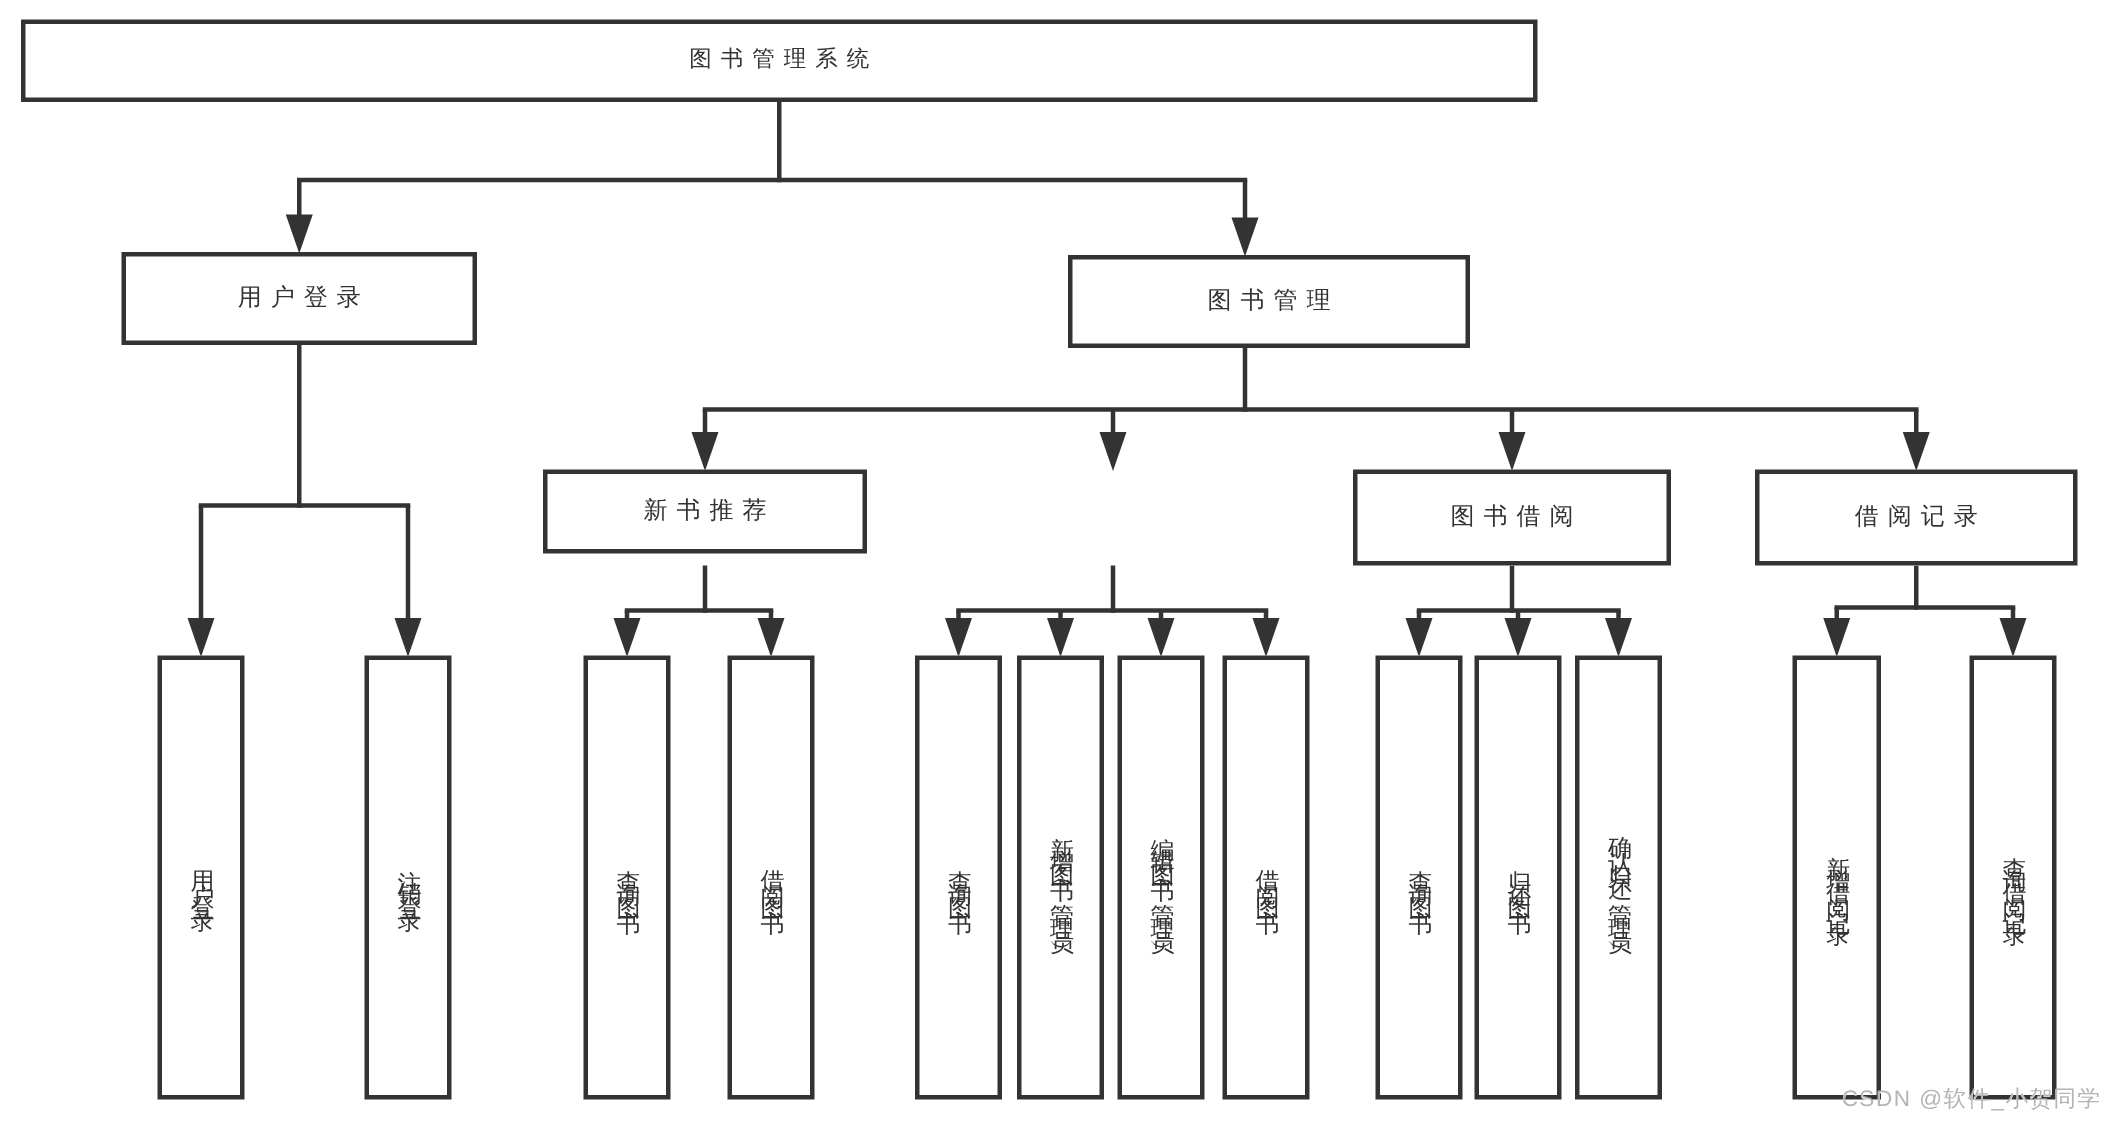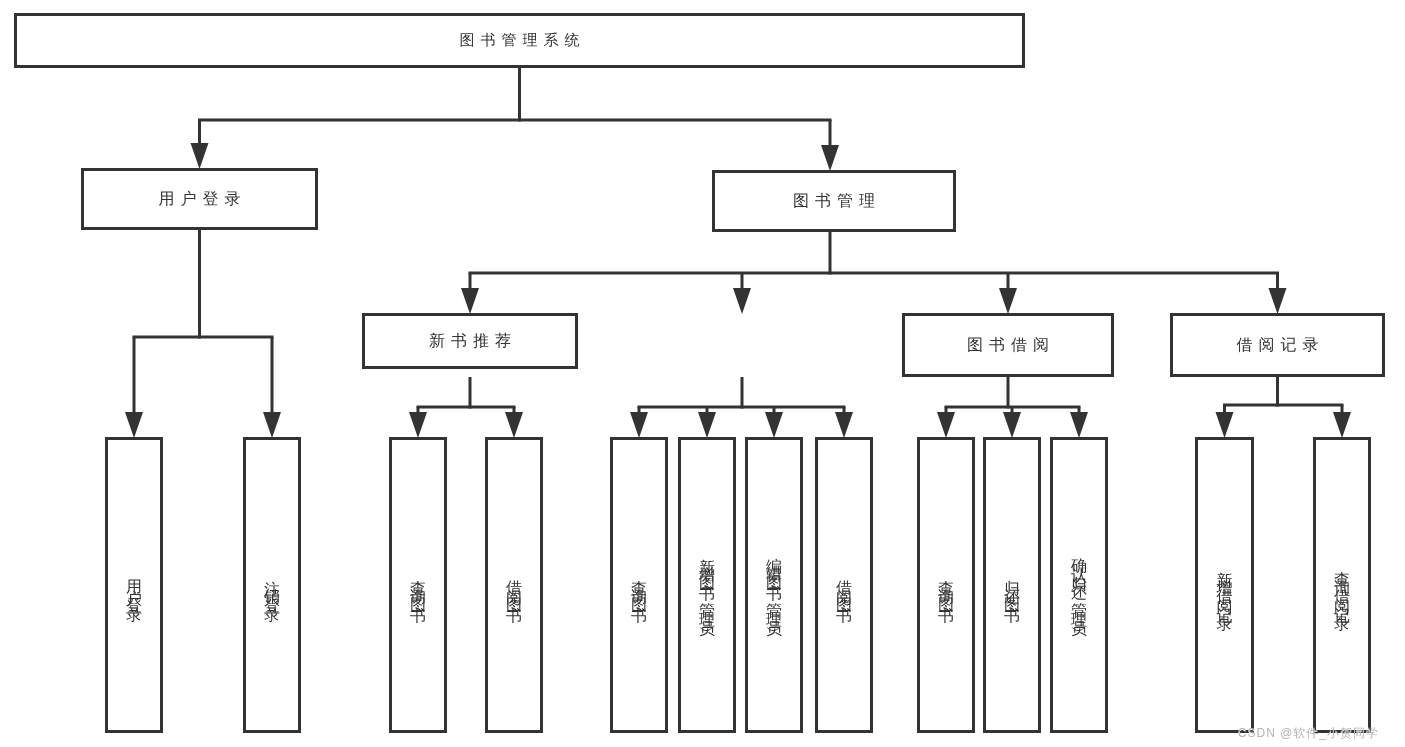--- a/index.html
+++ b/index.html
@@ -45,23 +45,23 @@
   .node.root {
     font-size: 15px;
   }
   .node.v {
     writing-mode: vertical-rl;
     text-orientation: mixed;
     letter-spacing: 9px;
   }
   .watermark {
     position: absolute;
-    right: 26px;
+    right: 4px;
     bottom: 5px;
-    font-size: 12px;
+    font-size: 15px;
     letter-spacing: 1px;
     color: #b4b4b4;
     text-shadow: 0 1px 0 #ffffff;
     pointer-events: none;
   }
 </style>
 </head>
 <body>
 
 <div id="stage">
@@ -115,21 +115,21 @@
       <line x1="1277.5" y1="377" x2="1277.5" y2="406.5" stroke="#333333" stroke-width="3"></line>
       <line x1="1223" y1="405" x2="1343.5" y2="405" stroke="#333333" stroke-width="3"></line>
       <line x1="1224.5" y1="405" x2="1224.5" y2="415" stroke="#333333" stroke-width="3"></line>
       <polygon points="1215.5,412 1233.5,412 1224.5,438" fill="#333333"></polygon>
       <line x1="1342" y1="405" x2="1342" y2="415" stroke="#333333" stroke-width="3"></line>
       <polygon points="1333,412 1351,412 1342,438" fill="#333333"></polygon>
     </svg>
 
   <div class="node h root" style="left: 14px; top: 13px; width: 1011px; height: 55px; border-color: rgb(51, 51, 51); color: rgb(51, 51, 51);">图书管理系统</div>
     <div class="node h" style="left: 81px; top: 168px; width: 237px; height: 62px; border-color: rgb(51, 51, 51); color: rgb(51, 51, 51);">用户登录</div>
-    <div class="node h" style="left: 712px; top: 170px; width: 244px; height: 62px; border-color: rgb(51, 51, 51); color: rgb(51, 51, 51);">图书管理</div>
+    <div class="node h" style="left: 712px; top: 170px; width: 268px; height: 62px; border-color: rgb(51, 51, 51); color: rgb(51, 51, 51);">图书管理</div>
     <div class="node h" style="left: 362px; top: 313px; width: 216px; height: 56px; border-color: rgb(51, 51, 51); color: rgb(51, 51, 51);">新书推荐</div>
     <div class="node h" style="left: 902px; top: 313px; width: 212px; height: 64px; border-color: rgb(51, 51, 51); color: rgb(51, 51, 51);">图书借阅</div>
     <div class="node h" style="left: 1170px; top: 313px; width: 215px; height: 64px; border-color: rgb(51, 51, 51); color: rgb(51, 51, 51);">借阅记录</div>
     <div class="node v" style="left: 105px; top: 437px; width: 58px; height: 296px; border-color: rgb(51, 51, 51); color: rgb(51, 51, 51);">用户登录</div>
     <div class="node v" style="left: 243px; top: 437px; width: 58px; height: 296px; border-color: rgb(51, 51, 51); color: rgb(51, 51, 51);">注销登录</div>
     <div class="node v" style="left: 389px; top: 437px; width: 58px; height: 296px; border-color: rgb(51, 51, 51); color: rgb(51, 51, 51);">查询图书</div>
     <div class="node v" style="left: 485px; top: 437px; width: 58px; height: 296px; border-color: rgb(51, 51, 51); color: rgb(51, 51, 51);">借阅图书</div>
     <div class="node v" style="left: 610px; top: 437px; width: 58px; height: 296px; border-color: rgb(51, 51, 51); color: rgb(51, 51, 51);">查询图书</div>
     <div class="node v" style="left: 678px; top: 437px; width: 58px; height: 296px; border-color: rgb(51, 51, 51); color: rgb(51, 51, 51);">新增图书（管理员）</div>
     <div class="node v" style="left: 745px; top: 437px; width: 58px; height: 296px; border-color: rgb(51, 51, 51); color: rgb(51, 51, 51);">编辑图书（管理员）</div>

